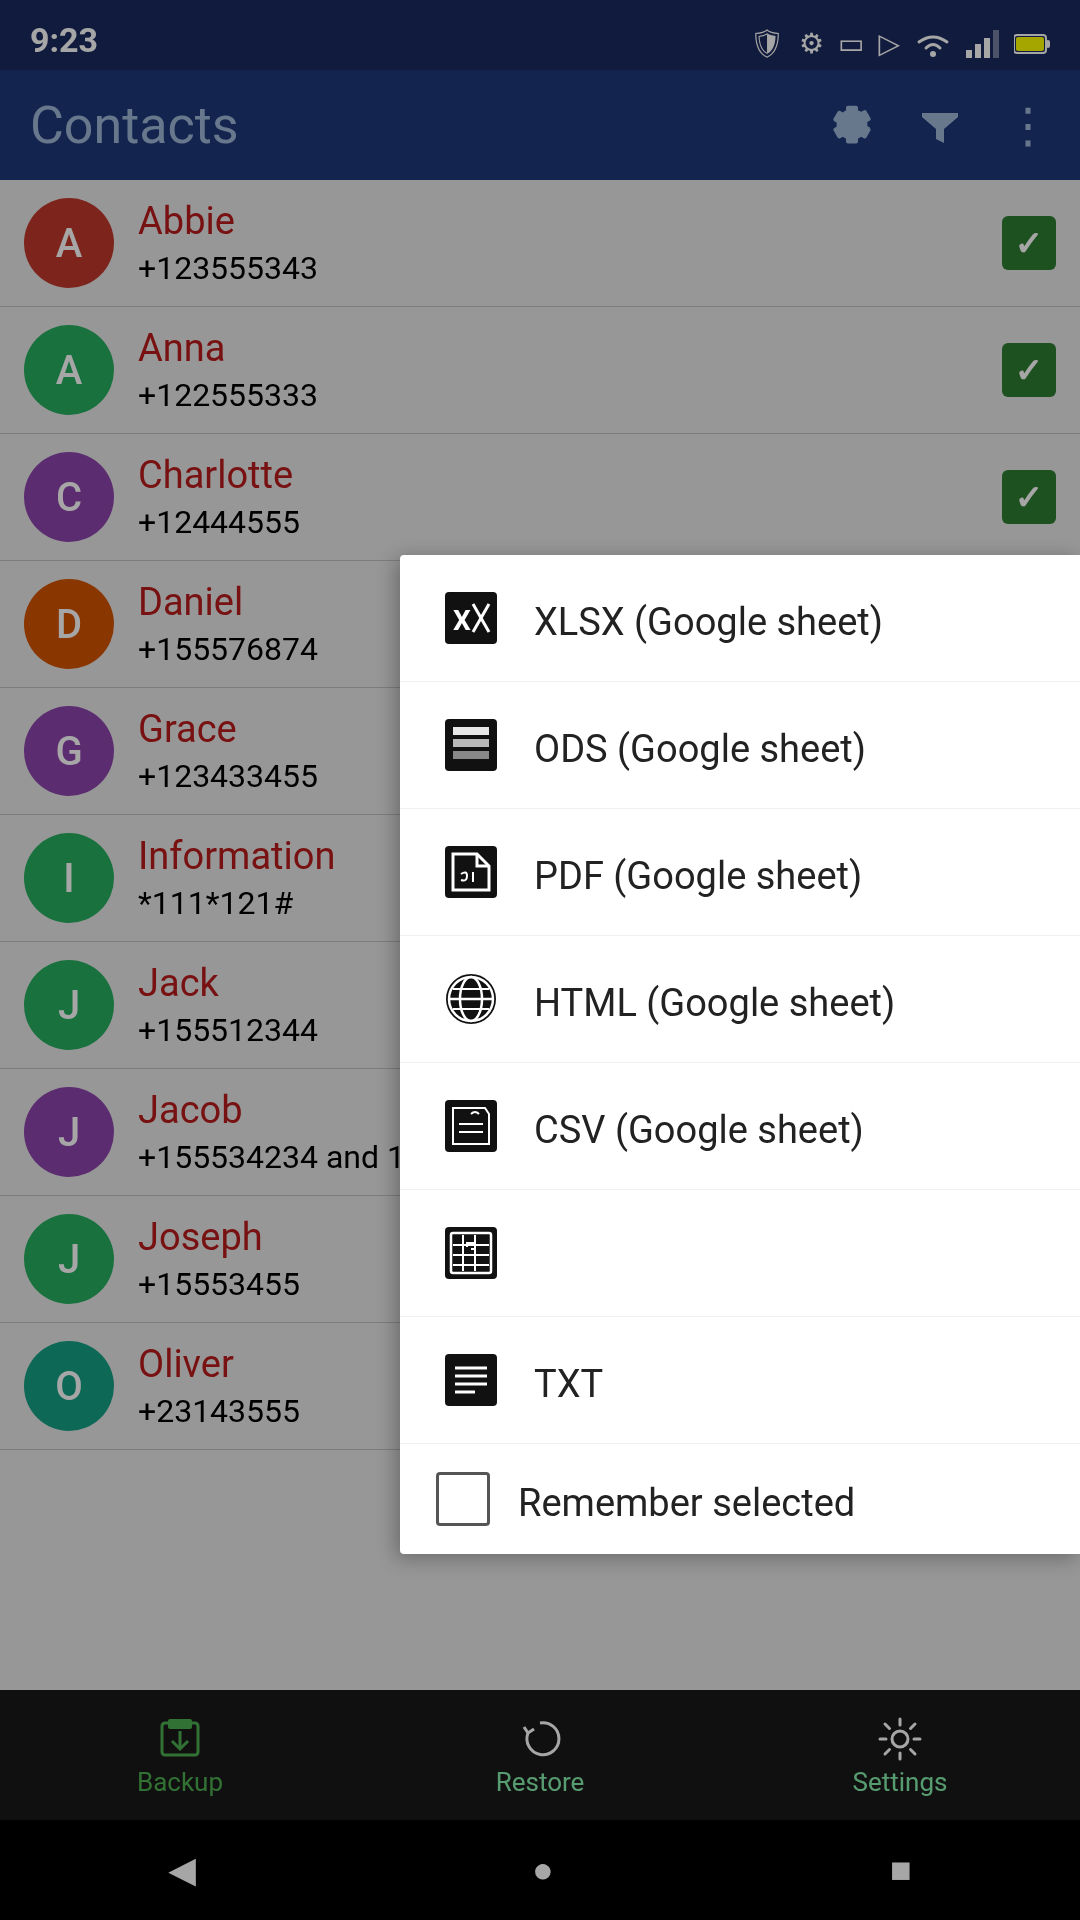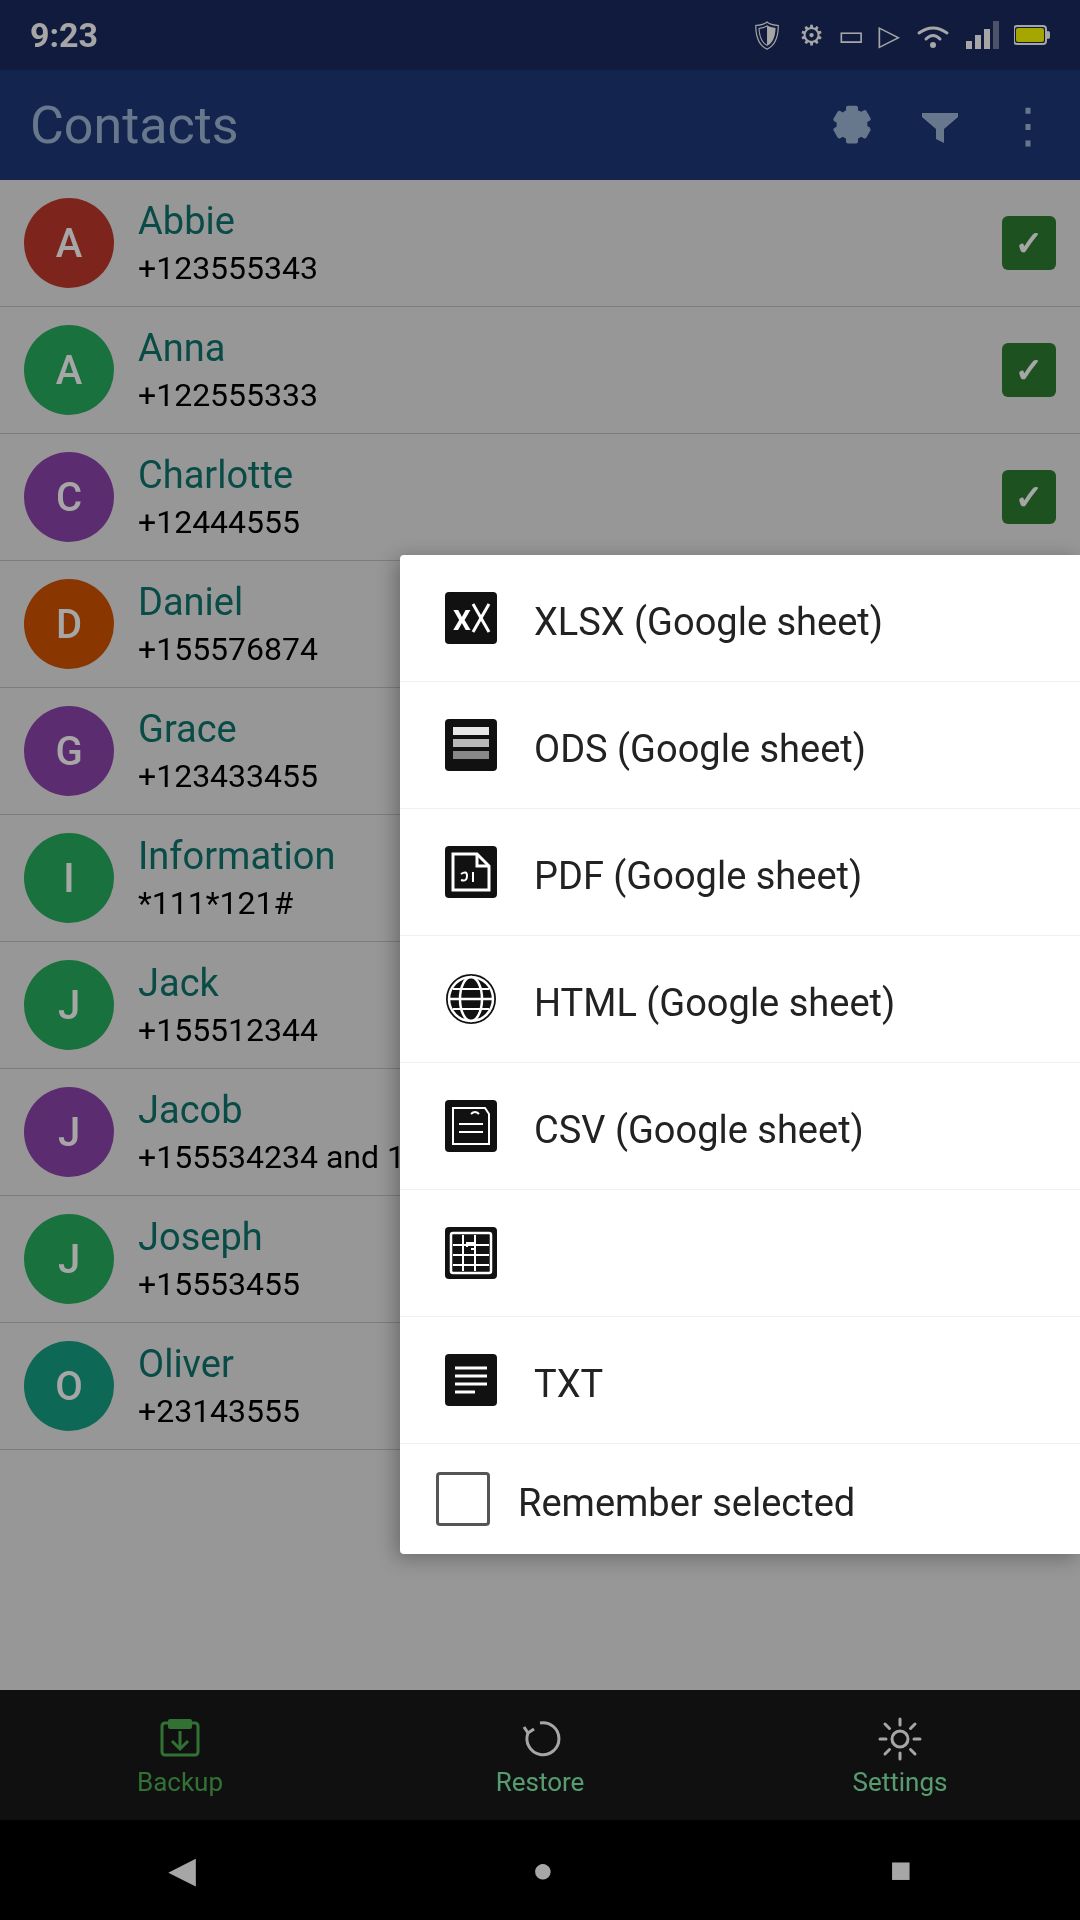--- a/index.html
+++ b/index.html
@@ -13,21 +13,21 @@
       overflow: hidden;
       position: relative;
     }
 
     
     .status-bar {
       width: 100%;
       height: 70px;
       background: #1a2a5e;
       display: flex;
-      align-items: center;
+      align-items: flex-end;
       justify-content: space-between;
       padding: 10px 30px;
     }
     .status-bar-left {
       color: white;
       font-size: 34px;
       font-weight: bold;
     }
     .status-bar-right {
       display: flex;
@@ -92,21 +92,21 @@
       font-weight: 500;
       flex-shrink: 0;
       margin-right: 24px;
     }
 
     .contact-info {
       flex: 1;
     }
     .contact-name {
       font-size: 38px;
-      color: #0f766e;
+      color: #b91c1c;
       font-weight: 400;
       line-height: 1.2;
     }
     .contact-phone {
       font-size: 32px;
       color: #000000;
       margin-top: 4px;
     }
 
     .checkbox-green {

